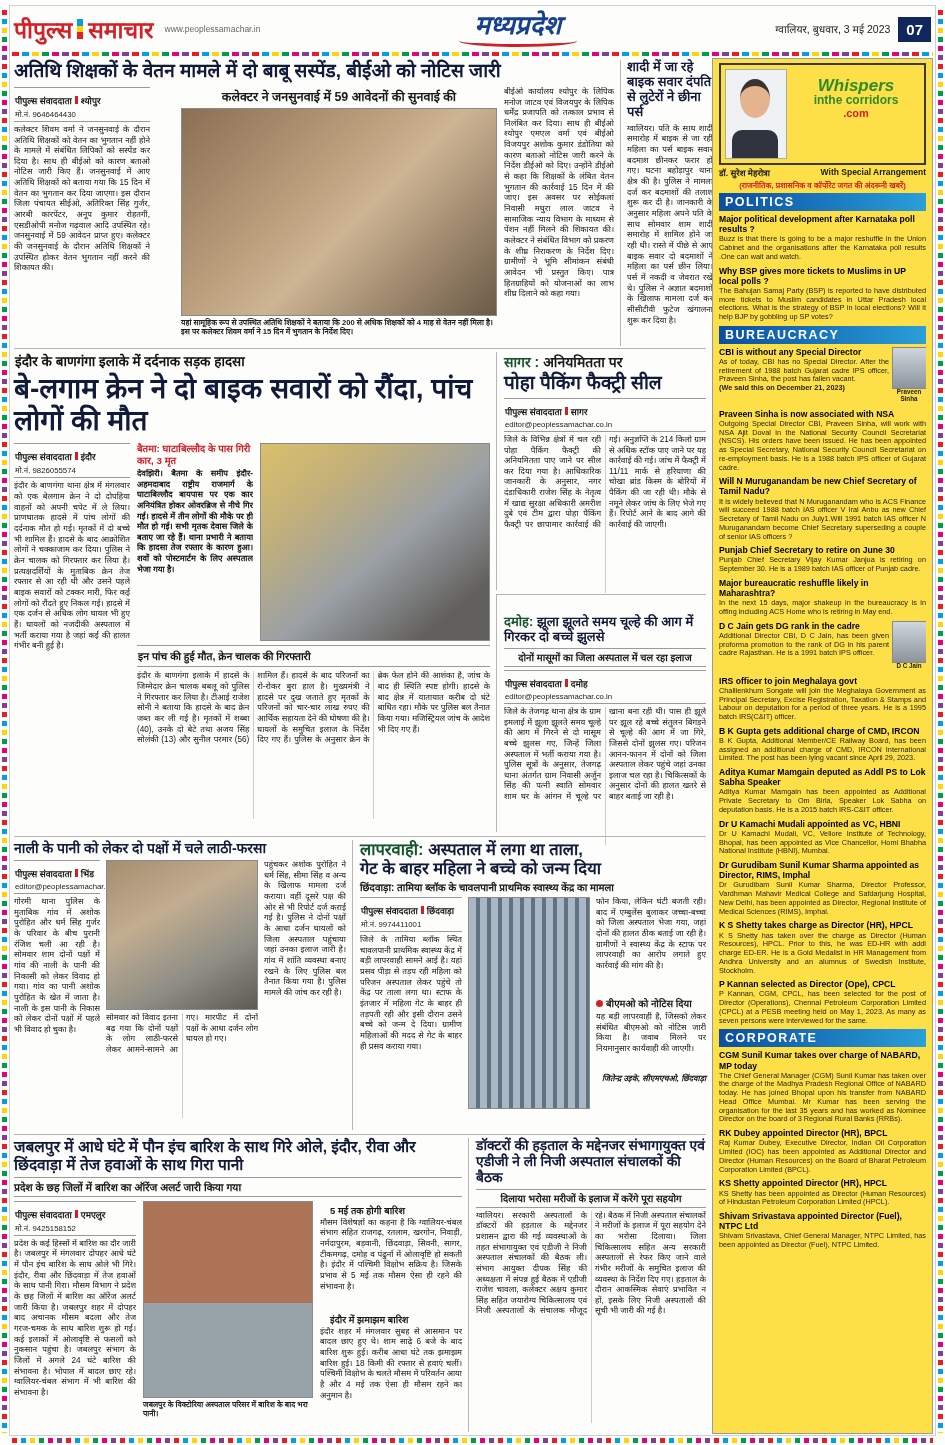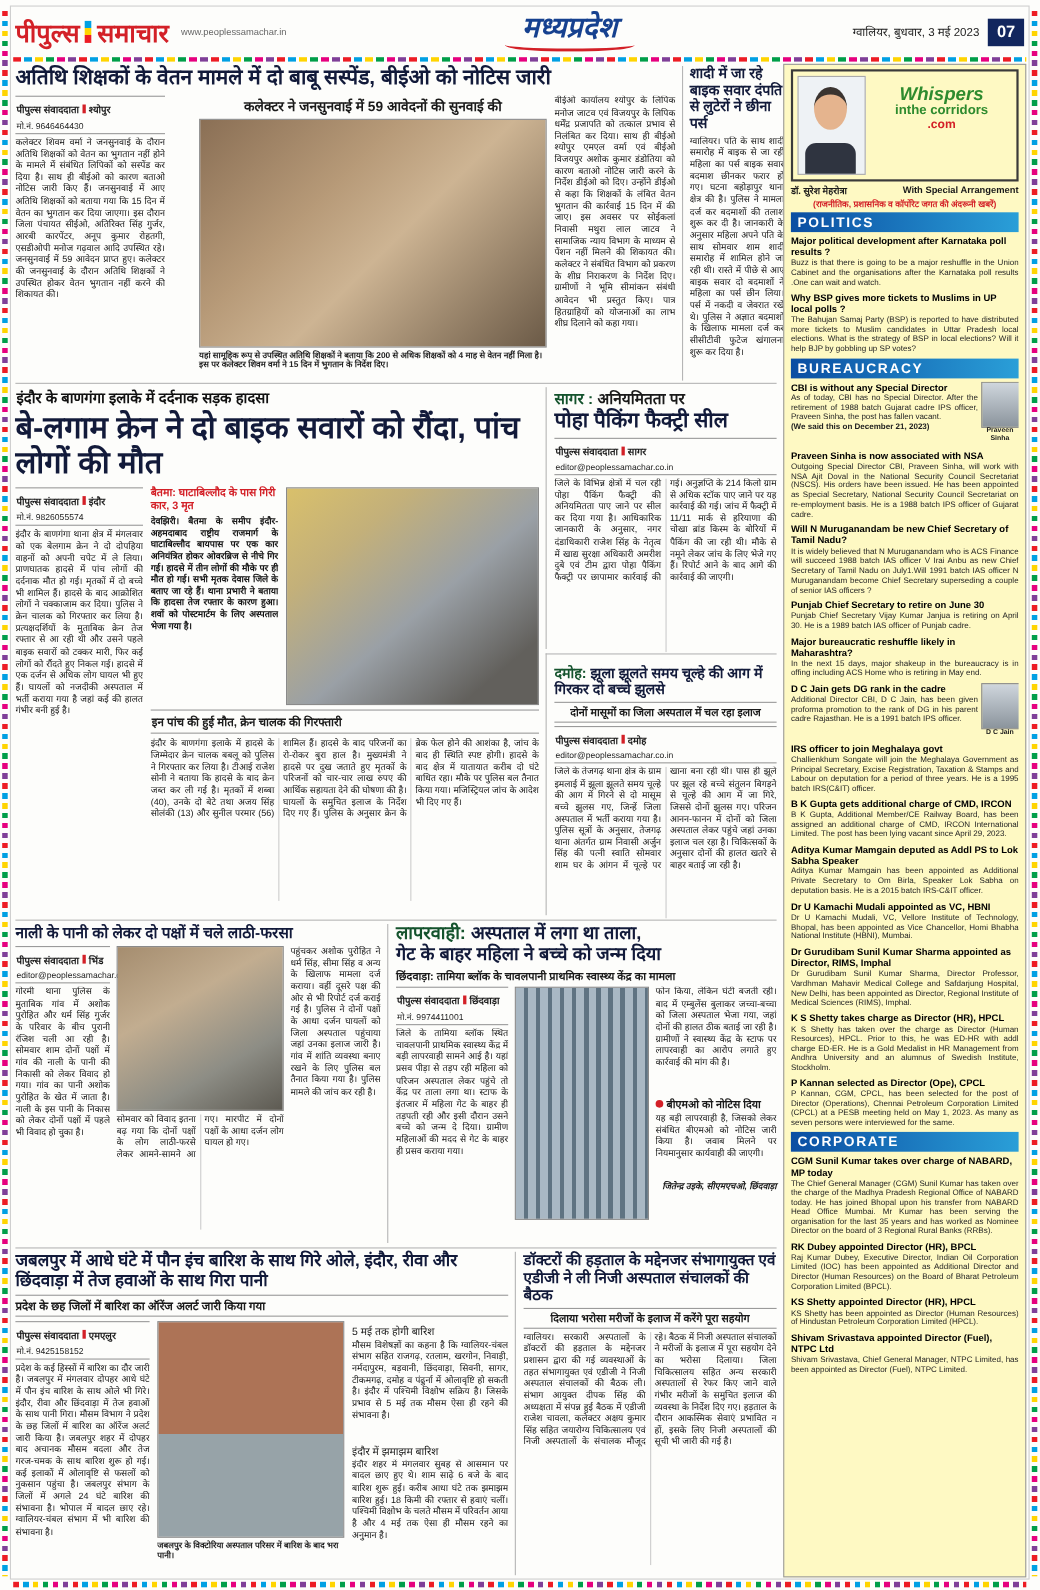--- a/index.html
+++ b/index.html
@@ -28,21 +28,21 @@
   .byl .b1{font-size:8.8px;font-weight:bold;}
   .byl .b2{font-size:7.8px;display:block;margin-top:1px;color:#222;}
   .bsep{display:inline-block;width:3px;height:8px;background:#d32027;margin:0 3px;}
   .bodytxt{font-size:8.2px;line-height:1.3;text-align:justify;color:#141414;overflow:hidden;}
   .cols2{column-count:2;column-gap:8px;column-rule:1px solid #ccc;}
   .cols3{column-count:3;column-gap:8px;column-rule:1px solid #ccc;}
   .hl{font-weight:bold;color:#121a3a;line-height:1.15;}
   .red{color:#14532d;}
   .photo{position:relative;border:1px solid #8a8a8a;overflow:hidden;}
   .cap{font-size:7.6px;font-weight:bold;line-height:1.25;color:#222;margin-top:2px;}
-  .crosshead{font-size:9.5px;font-weight:normal;margin:3px 0 1px;}
+  .crosshead{font-size:9.5px;font-weight:bold;margin:3px 10px 1px;}
   
   #art-guest{left:14px;top:60px;width:600px;height:286px;}
   .guest-hl{font-size:19px;margin:0 0 5px;}
   .guest-row{display:flex;gap:7px;height:250px;}
   .g-c1{width:136px;}
   .g-mid{width:316px;display:flex;flex-direction:column;margin-left:24px;}
   .g-sub{font-size:12.5px;font-weight:bold;text-align:center;padding:1px 0 3px;}
   .g-photo{flex:1;background:linear-gradient(135deg,#8a6f55 0%,#b79a78 35%,#cdb493 55%,#6b5a47 100%);}
   .g-c2{flex:1;}
   #art-purse{left:620px;top:60px;width:86px;height:286px;border-left:1px solid #b5b5b5;padding-left:6px;}
@@ -57,21 +57,21 @@
   .c-top{display:flex;gap:7px;height:198px;}
   .c-c2{width:116px;}
   .betma-h{font-size:9.8px;font-weight:bold;color:#d32027;line-height:1.2;margin-bottom:2px;}
   .c-photo{flex:1;background:linear-gradient(140deg,#d9c06b 0%,#c3b07a 25%,#9aa0a6 55%,#62605c 85%);}
   .c-strip{font-size:10.5px;font-weight:bold;border-top:1px solid #9a9a9a;border-bottom:1px solid #9a9a9a;padding:3px 1px;margin:4px 0;}
   .c-lower{flex:1;}
   
   #art-sagar{left:496px;top:352px;width:210px;height:238px;border-left:1px solid #b5b5b5;padding-left:7px;box-sizing:border-box;}
   .sagar-k{font-size:14px;font-weight:bold;}
   .sagar-hl{font-size:19px;margin:1px 0 4px;}
-  #art-damoh{left:496px;top:594px;width:210px;height:238px;border-left:1px solid #b5b5b5;padding-left:7px;box-sizing:border-box;border-top:1px solid #b5b5b5;padding-top:10px;}
+  #art-damoh{left:496px;top:594px;width:210px;height:238px;border-left:1px solid #b5b5b5;padding-left:7px;box-sizing:border-box;border-top:1px solid #b5b5b5;padding-top:20px;}
   .damoh-hl{font-size:13px;margin:0 0 3px;}
   .subhead{font-size:9.8px;font-weight:bold;border-top:1px solid #9a9a9a;border-bottom:1px solid #9a9a9a;padding:2px 0;margin:2px 0 3px;text-align:center;}
   
   #art-naali{left:14px;top:840px;width:332px;height:290px;}
   .naali-hl{font-size:14px;margin:0 0 4px;}
   .naali-row{display:flex;gap:6px;height:258px;}
   .n-c1{width:86px;}
   .n-mid{width:152px;display:flex;flex-direction:column;}
   .n-photo{height:148px;background:linear-gradient(150deg,#a58d6f 0%,#c2ad90 35%,#8d8d85 70%,#5d5a52 100%);}
   .n-below{flex:1;margin-top:3px;}
@@ -93,21 +93,21 @@
   .rain-sub{font-size:10.5px;font-weight:bold;border-top:1px solid #9a9a9a;border-bottom:1px solid #9a9a9a;padding:2px 0;margin:2px 0 4px;}
   .rain-row{display:flex;gap:7px;height:218px;}
   .r-c1{width:122px;}
   .r-mid{width:170px;display:flex;flex-direction:column;}
   .r-photo{flex:1;background:linear-gradient(180deg,#ad7356 0 52%,#97a3a8 52% 100%);}
   .r-c2{flex:1;}
   #art-doc{left:468px;top:1138px;width:238px;height:294px;border-left:1px solid #b5b5b5;padding-left:7px;box-sizing:border-box;}
   .doc-hl{font-size:13.8px;margin:0 0 3px;}
   .doc-body{height:212px;}
   
-  #sidebar{left:712px;top:58px;width:221px;height:1376px;border:1px solid #9a9a9a;padding:4px 6px;box-sizing:border-box;overflow:hidden;background:#fef9c3;}
+  #sidebar{left:712px;top:58px;width:221px;height:1376px;border:1px solid #9a9a9a;padding:4px 6px;box-sizing:border-box;overflow:hidden;background:#fde047;}
   .wh-box{border:2px solid #3a3a3a;height:102px;display:flex;gap:5px;padding:4px;box-sizing:border-box;}
   .wh-cartoon{width:60px;background:#eef2f5;border:1px solid #aaa;position:relative;}
   .wh-face{position:absolute;top:9px;left:14px;width:30px;height:32px;border-radius:50%;background:#e5b48e;border-top:7px solid #3a3430;}
   .wh-suit{position:absolute;bottom:0;left:6px;width:46px;height:28px;background:#2f3440;border-radius:10px 10px 0 0;}
   .wh-brand{flex:1;text-align:center;padding-top:8px;}
   .wh-w{font-size:17px;font-weight:bold;font-style:italic;color:#2e8b2e;line-height:1;}
   .wh-c{font-size:12px;font-weight:bold;color:#2e8b2e;line-height:1.1;}
   .wh-com{font-size:11px;font-weight:bold;color:#d32027;}
   .wh-meta{display:flex;justify-content:space-between;font-size:8.5px;font-weight:bold;margin-top:2px;}
   .wh-tag{color:#d32027;font-size:7.8px;font-weight:bold;text-align:center;margin:2px 0 3px;}
@@ -338,21 +338,21 @@
   <div class="sb-item">
     <h4>Praveen Sinha is now associated with NSA</h4>
     <p>Outgoing Special Director CBI, Praveen Sinha, will work with NSA Ajit Doval in the National Security Council Secretariat (NSCS). His orders have been issued. He has been appointed as Special Secretary, National Security Council Secretariat on re-employment basis. He is a 1988 batch IPS officer of Gujarat cadre.</p>
   </div>
   <div class="sb-item">
     <h4>Will N Muruganandam be new Chief Secretary of Tamil Nadu?</h4>
     <p>It is widely believed that N Muruganandam who is ACS Finance will succeed 1988 batch IAS officer V Irai Anbu as new Chief Secretary of Tamil Nadu on July1.Will 1991 batch IAS officer N Muruganandam become Chief Secretary superseding a couple of senior IAS officers ?</p>
   </div>
   <div class="sb-item">
     <h4>Punjab Chief Secretary to retire on June 30</h4>
-    <p>Punjab Chief Secretary Vijay Kumar Janjua is retiring on April 30. He is a 1989 batch IAS officer of Punjab cadre.</p>
+    <p>Punjab Chief Secretary Vijay Kumar Janjua is retiring on September 30. He is a 1989 batch IAS officer of Punjab cadre.</p>
   </div>
   <div class="sb-item">
     <h4>Major bureaucratic reshuffle likely in Maharashtra?</h4>
     <p>In the next 15 days, major shakeup in the bureaucracy is in offing including ACS Home who is retiring in May end.</p>
   </div>
   <div class="sb-item">
     <div class="sb-photo">
         <div class="sb-ph"></div>
         <span>D C Jain</span>
       </div>

